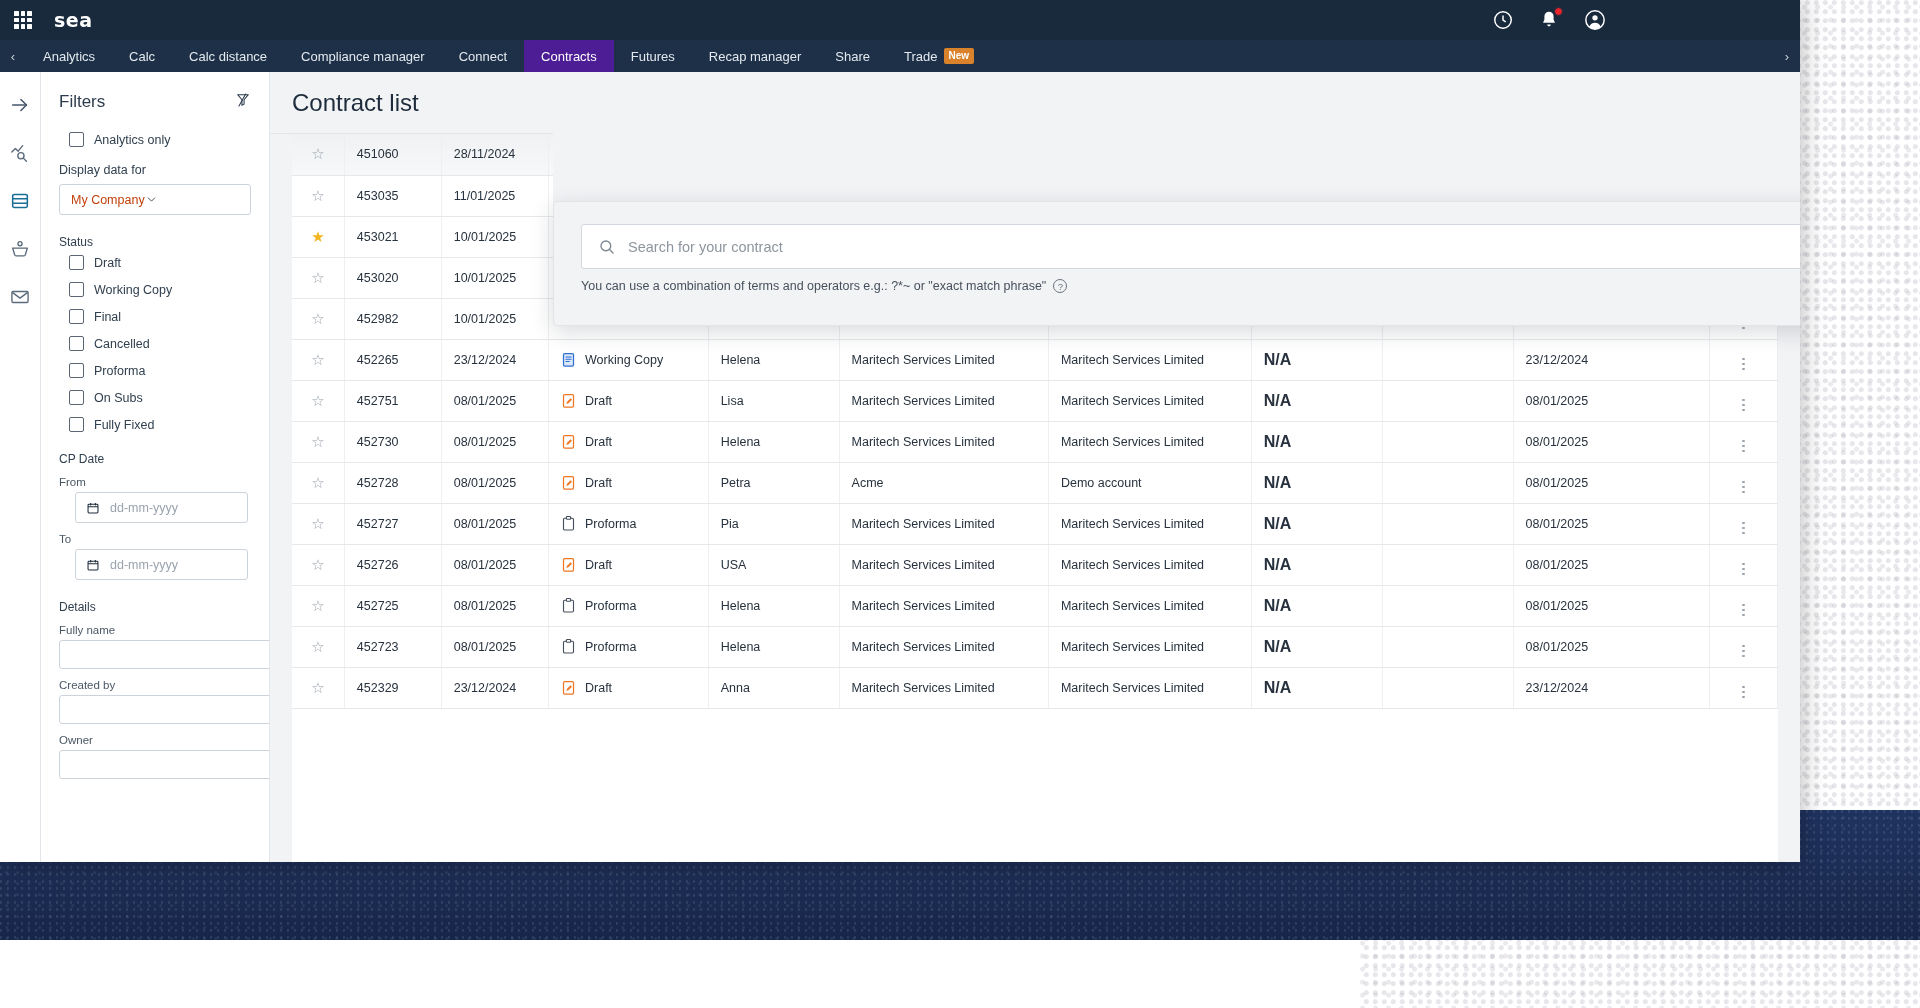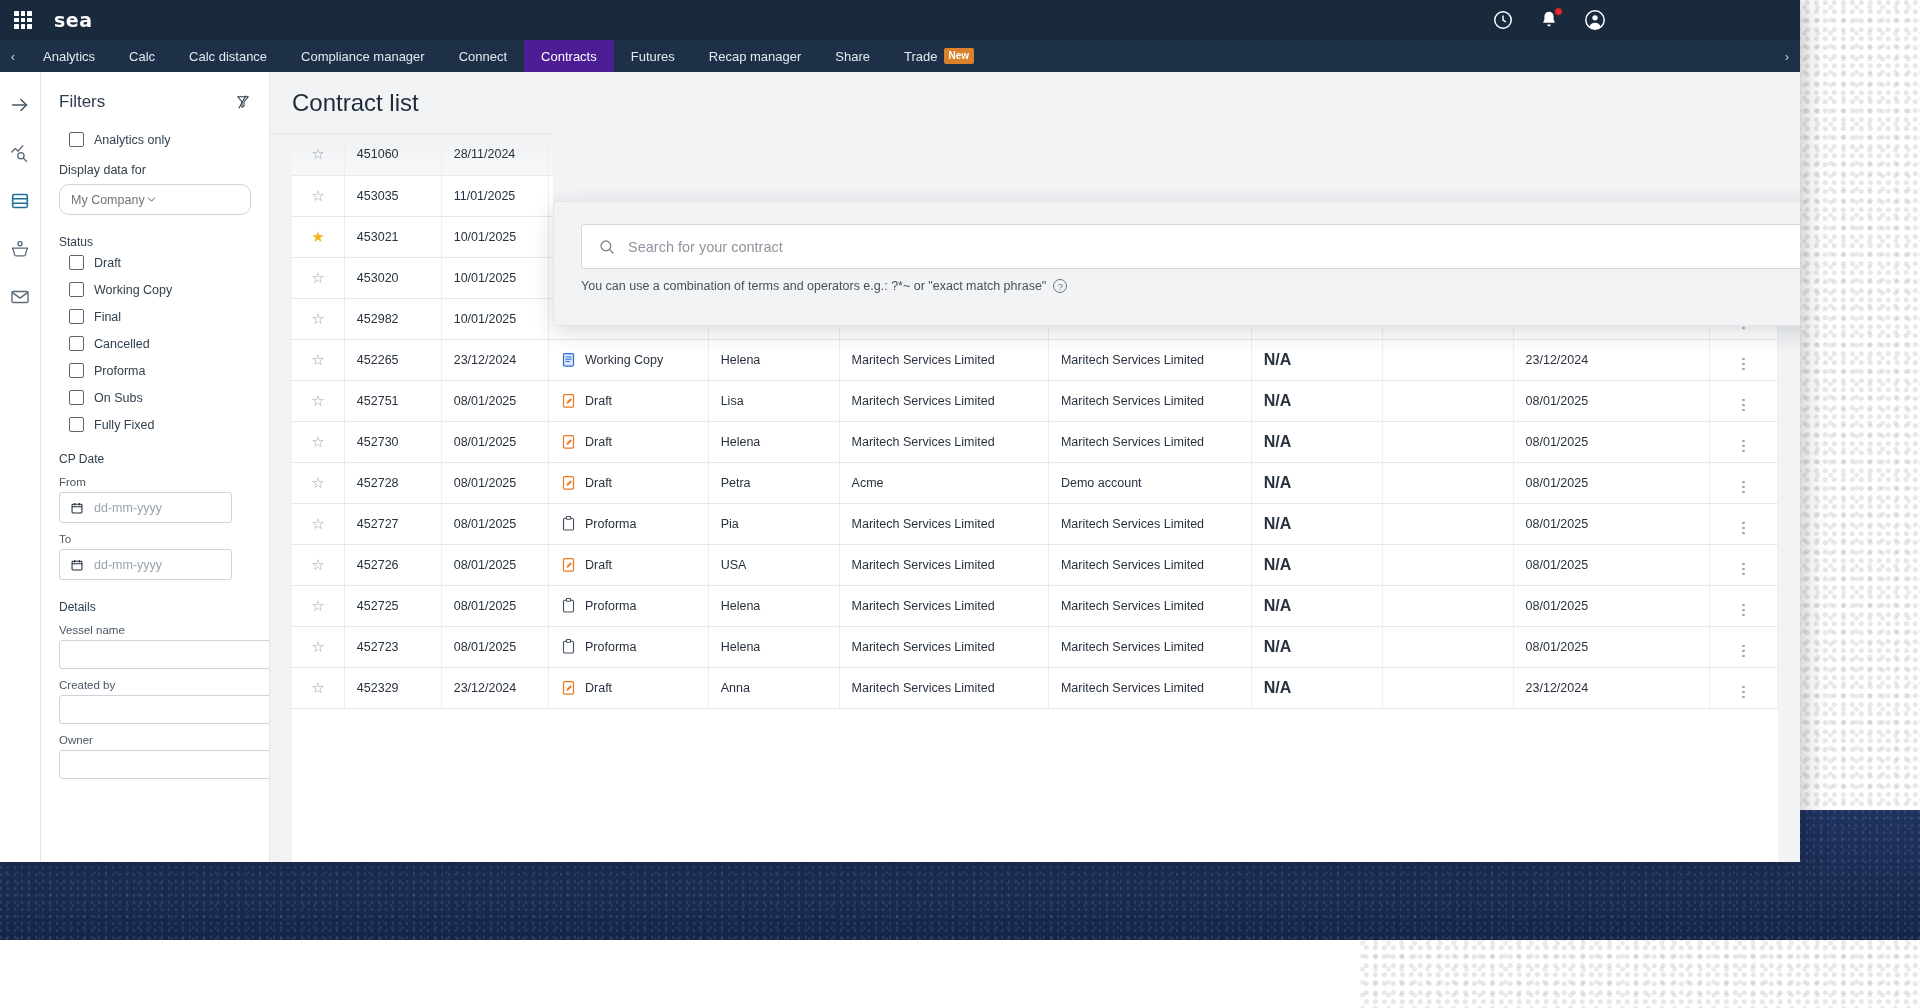--- a/index.html
+++ b/index.html
@@ -121,41 +121,41 @@
   .rail-icon.active { color:#1a6f96; }
 
   
   .filters {
     width: 229px; flex:none;
     background:#ffffff;
     border-right: 1px solid #e2e5ea;
     padding: 20px 18px 0 18px;
     overflow:hidden;
   }
-  .filters-head { display:flex; align-items:center; justify-content:space-between; margin-bottom: 20px;}
+  .filters-head { display:flex; justify-content:space-between; margin-bottom: 20px;}
   .filters-title { font-size: 17px; color:#2d3c4e; }
   .filter-clear { color:#2d3c4e; cursor:pointer; display:flex;}
   .check-row { display:flex; align-items:center; gap:10px; margin: 0 0 12px 10px; cursor:pointer;}
   .cbox {
     width:15px; height:15px; border:1.4px solid #5a6673; border-radius:2px; background:#fff; flex:none;
   }
   .check-label { font-size: 12.5px; color:#31404f; }
   .group-label { font-size:12.5px; color:#31404f; margin: 16px 0 7px 0; }
   .group-label.sub { color:#4a5765; font-size:11.5px; margin: 10px 0 4px 0;}
   .sel {
-    height: 31px; border:1px solid #cdd3da; border-radius:10px;
+    height: 31px; border:1px solid #cdd3da; border-radius:3px;
     display:flex; align-items:center; 
-    padding: 0 9px 0 11px; font-size:12.5px; color:#737373; cursor:pointer; background:#fff;
+    padding: 0 9px 0 11px; font-size:12.5px; color:#c2410c; cursor:pointer; background:#fff;
   }
   .section-title { font-size:12px; color:#31404f; margin: 20px 0 6px 0;}
   .date-field {
     height: 31px; border:1px solid #cdd3da; border-radius:3px;
     display:flex; align-items:center; gap:10px; padding: 0 10px;
     background:#fff; cursor:text;
-    width: 173px;
+    margin-left: 16px; width: 173px;
   }
   .date-field .ph { font-size:12.5px; color:#9aa3ad; }
   .txt-field {
     height: 29px; border:1px solid #cdd3da; border-radius:3px; background:#fff;
     margin-left: 0; width: 213px; cursor:text;
   }
 
   
   .main { flex:1; background:#f2f3f5; position:relative; overflow:hidden; }
   .page-head {
@@ -428,21 +428,21 @@
           <span>
             <svg width="14" height="14" viewBox="0 0 24 24" fill="none" stroke="#1d2b3a" stroke-width="1.8">
                 <rect x="3.5" y="5.5" width="17" height="15" rx="1.6"></rect>
                 <path d="M3.5 10h17M8 3.5v4M16 3.5v4"></path>
               </svg>
           </span>
           <span class="ph">dd-mm-yyyy</span>
         </div>
 
         <div class="section-title">Details</div>
-        <div class="group-label sub">Vessel name</div>
+        <div class="group-label sub">Fully name</div>
         <div class="txt-field"></div>
         <div class="group-label sub">Created by</div>
         <div class="txt-field"></div>
         <div class="group-label sub">Owner</div>
         <div class="txt-field"></div>
       </div>
 
       <div class="main">
         <div class="page-head">
           <div class="page-title">Contract list</div>

